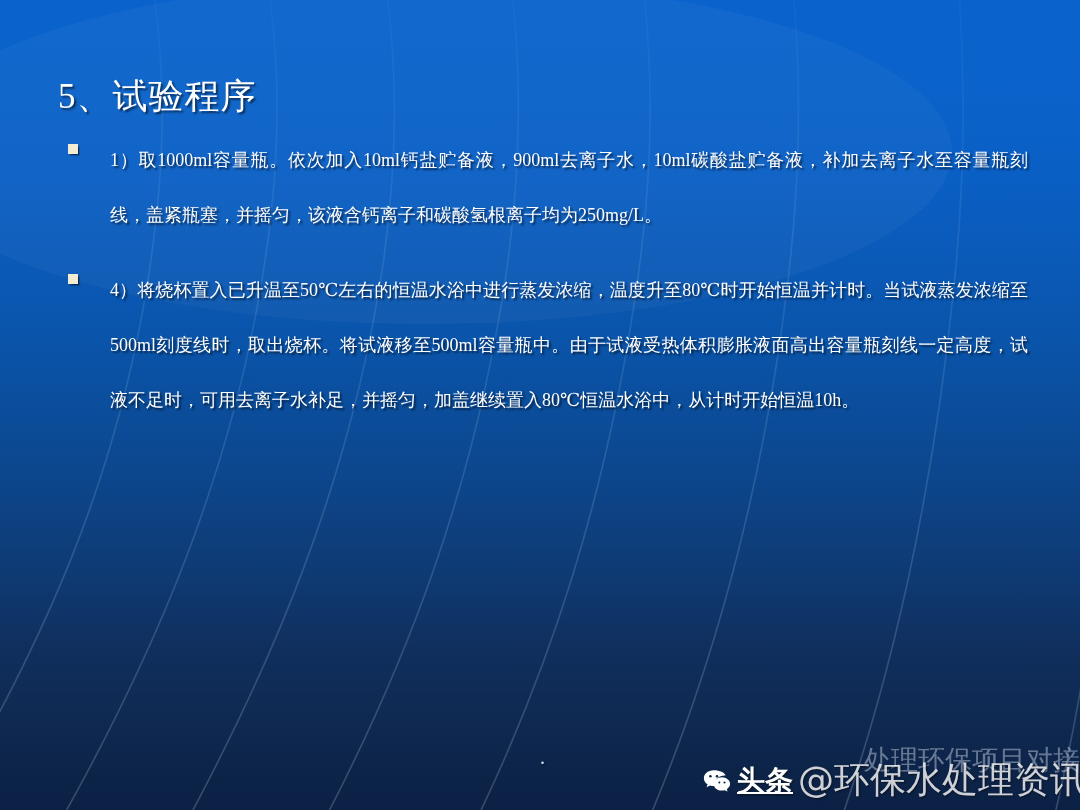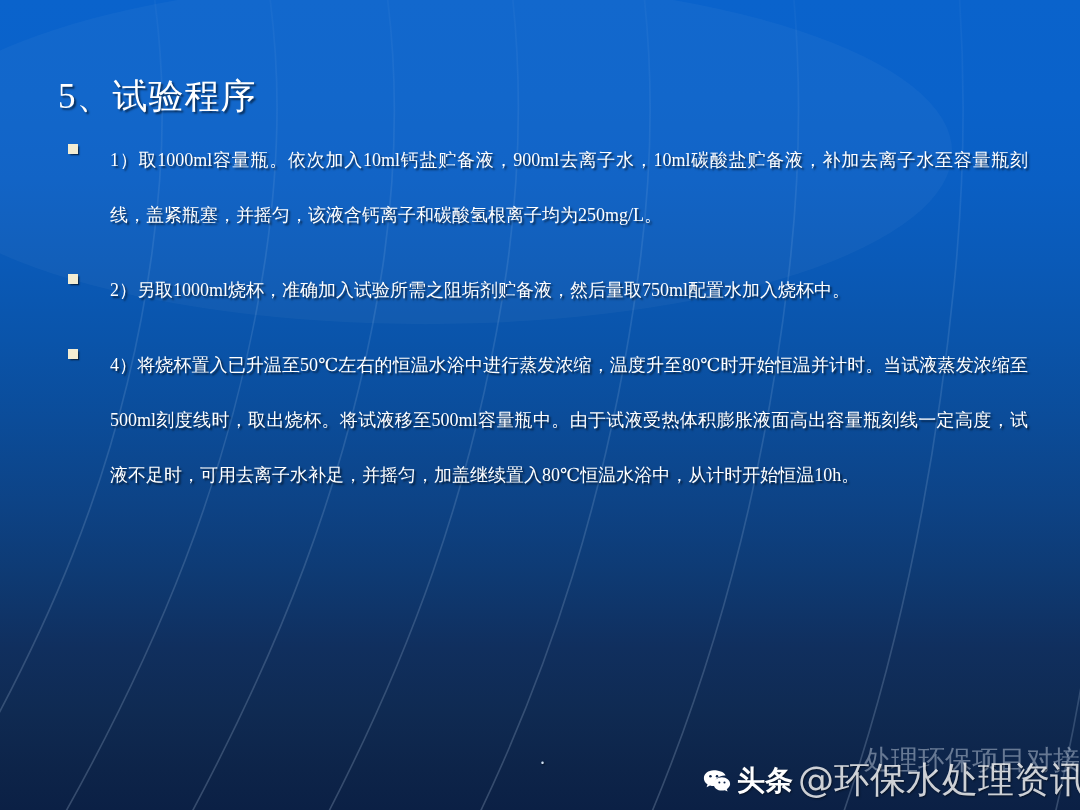--- a/index.html
+++ b/index.html
@@ -113,20 +113,21 @@
     align-items: center;
     gap: 5px;
     white-space: nowrap;
   }
   #watermark-front .wm-label {
     font-family: "DejaVu Sans", "Liberation Sans", sans-serif;
     font-size: 28px;
     font-weight: bold;
     color: #ffffff;
     text-shadow: 1px 1px 2px rgba(0,0,0,0.5);
+    text-decoration: underline;
   }
   #watermark-front .wm-handle {
     font-family: "DejaVu Sans", "Liberation Sans", sans-serif;
     font-size: 36px;
     font-weight: normal;
     color: rgba(255,255,255,0.80);
     text-shadow: 1px 1px 2px rgba(0,0,0,0.5);
   }
   .wechat-icon {
     width: 30px;
@@ -180,24 +181,20 @@
 
   <div id="title">5、试验程序</div>
 
   <div id="body-list">
 
     <div class="bullet-row">
       <span class="bullet-marker"></span>
       <div class="bullet-text">1）取1000ml容量瓶。依次加入10ml钙盐贮备液，900ml去离子水，10ml碳酸盐贮备液，补加去离子水至容量瓶刻线，盖紧瓶塞，并摇匀，该液含钙离子和碳酸氢根离子均为250mg/L。</div>
     </div>
 
-    <div class="bullet-row">
-      <span class="bullet-marker"></span>
-      <div class="bullet-text">2）另取1000ml烧杯，准确加入试验所需之阻垢剂贮备液，然后量取750ml配置水加入烧杯中。</div>
-    </div>
 
     <div class="bullet-row">
       <span class="bullet-marker"></span>
       <div class="bullet-text">4）将烧杯置入已升温至50℃左右的恒温水浴中进行蒸发浓缩，温度升至80℃时开始恒温并计时。当试液蒸发浓缩至500ml刻度线时，取出烧杯。将试液移至500ml容量瓶中。由于试液受热体积膨胀液面高出容量瓶刻线一定高度，试液不足时，可用去离子水补足，并摇匀，加盖继续置入80℃恒温水浴中，从计时开始恒温10h。</div>
     </div>
 
   </div>
 
   <div id="page-dot">.</div>
 

